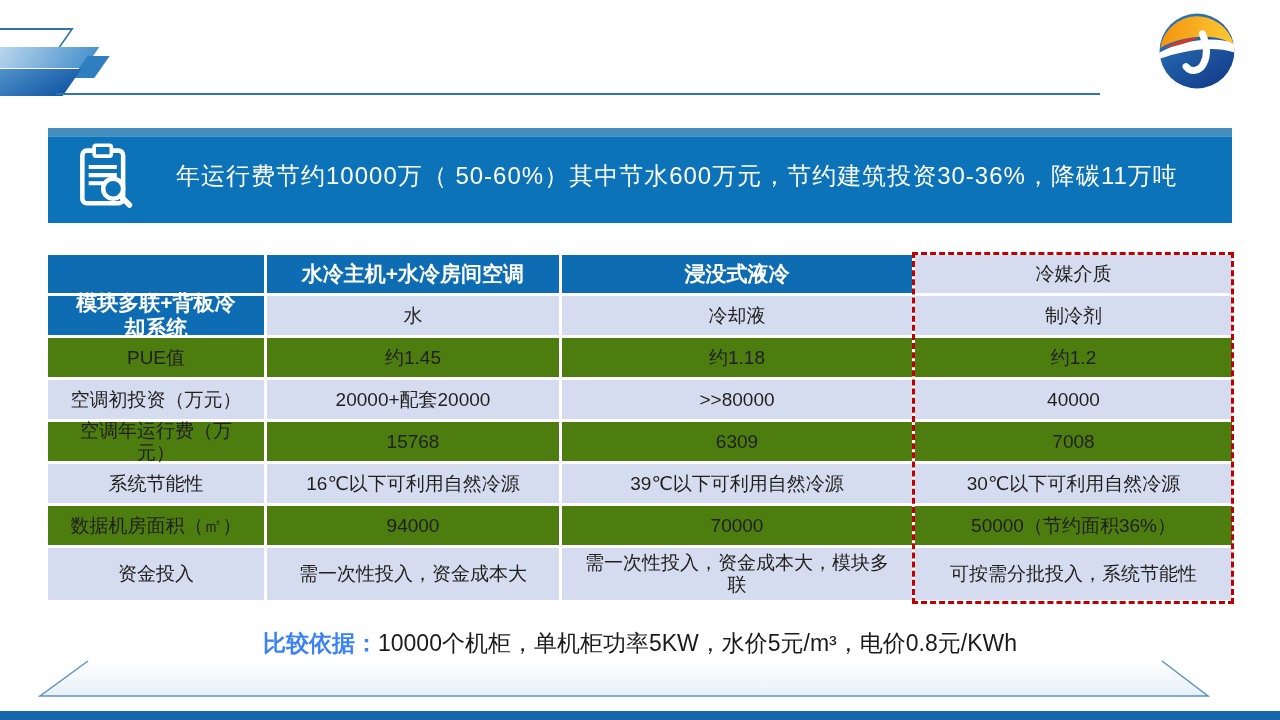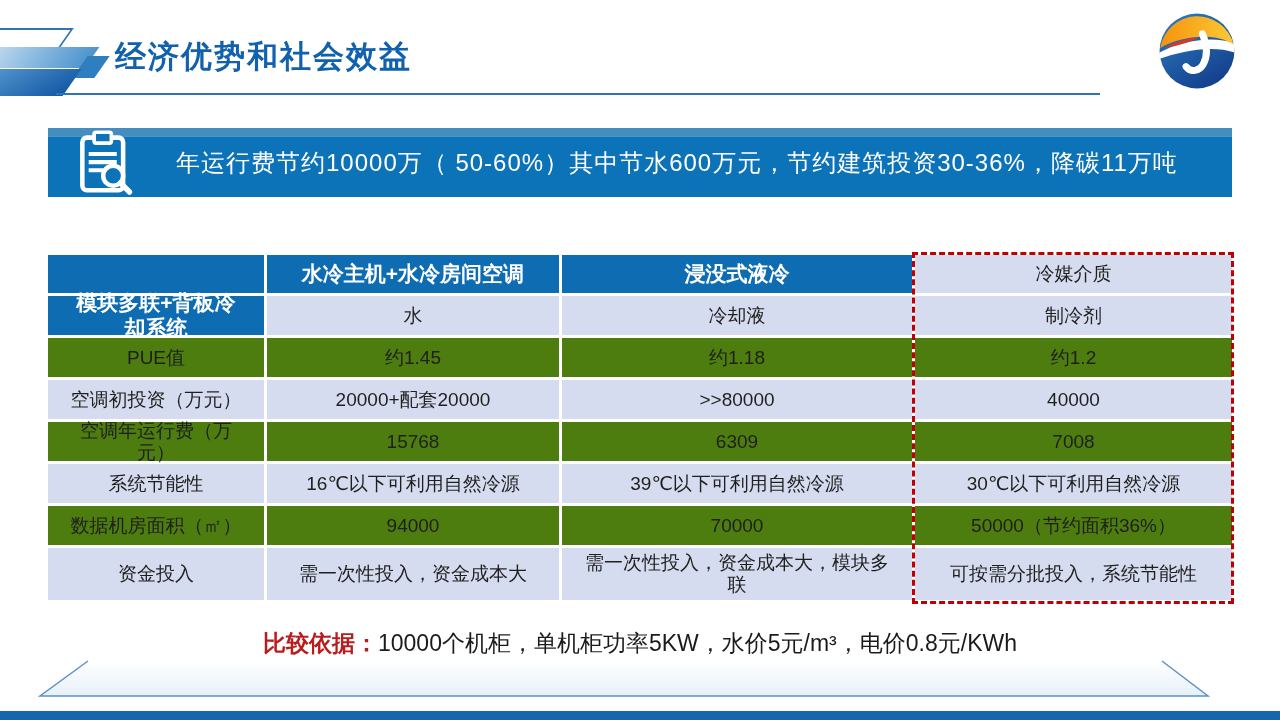--- a/index.html
+++ b/index.html
@@ -13,57 +13,56 @@
             background:linear-gradient(90deg,#cfe3f3,#4b93cd);}
   .deco-big{left:-30px;top:69px;width:102px;height:27px;
             background:linear-gradient(135deg,#5b9dd3,#1258a4);}
   .deco-small{left:80px;top:56px;width:22px;height:22px;background:#2f7fc0;}
   .page-title{position:absolute;left:115px;top:36px;margin:0;font-size:31px;font-weight:800;
               letter-spacing:2px;color:#1161ad;}
   .title-rule{position:absolute;left:56px;top:93px;width:1044px;height:2px;background:#2e74b5;}
   .logo{position:absolute;left:1158px;top:12px;}
 
   
-  .banner{position:absolute;left:48px;top:128px;width:1184px;height:69px;background:#0d73b8;
+  .banner{position:absolute;left:48px;top:128px;width:1184px;height:95px;background:#0d73b8;
           display:flex;align-items:center;box-sizing:border-box;padding-left:28px;
           box-shadow:inset 0 8px 0 rgba(0,0,0,0.06), inset 0 9px 0 rgba(255,255,255,0.25);}
   .banner p{margin:0 0 0 42px;color:#ffffff;font-size:24px;letter-spacing:1px;}
 
   
   .cmp-table{position:absolute;left:48px;top:255px;display:grid;
              grid-template-columns:216px 292px 350px 317px;
              grid-template-rows:38px repeat(6,39px) 52px;gap:3px;}
   .cell{display:flex;align-items:center;justify-content:center;text-align:center;
         box-sizing:border-box;padding:0 18px;font-size:19px;color:#1f1f1f;line-height:1.15;}
   .th{background:#0e6cb3;color:#ffffff;font-weight:bold;font-size:21px;}
   .dark{background:#d6dcef;}
   .light{background:#4d7c0f;}
   .hl-border{position:absolute;left:912px;top:252px;width:322px;height:352px;
              border:3px dashed #c00000;box-sizing:border-box;pointer-events:none;}
 
   
   .basis{position:absolute;left:0;top:628px;width:1280px;margin:0;text-align:center;
          font-size:23px;color:#1a1a1a;}
-  .basis .lbl{color:#b91c1c;font-weight:bold;}
+  .basis .lbl{color:#3b82f6;font-weight:bold;}
 
   
   .floor{position:absolute;left:0;top:650px;}
   .bottom-bar{position:absolute;left:0;top:711px;width:1280px;height:9px;background:#1566ad;}
 </style>
 </head>
 <body>
 
 <div class="slide">
 
   <div class="deco deco-outline"></div>
   <div class="deco deco-mid"></div>
   <div class="deco deco-small"></div>
   <div class="deco deco-big"></div>
 
-  <h1 class="page-title">经济优势和社会效益</h1>
   <div class="title-rule"></div>
 
   <svg class="logo" width="78" height="78" viewBox="0 0 100 100">
     <defs>
       <linearGradient id="gBlue" x1="0" y1="0" x2="0.6" y2="1">
         <stop offset="0" stop-color="#2e7fc2"></stop>
           <stop offset="1" stop-color="#15418e"></stop>
       </linearGradient>
       <linearGradient id="gOrange" x1="0" y1="0" x2="1" y2="0">
         <stop offset="0" stop-color="#f5930f"></stop>

